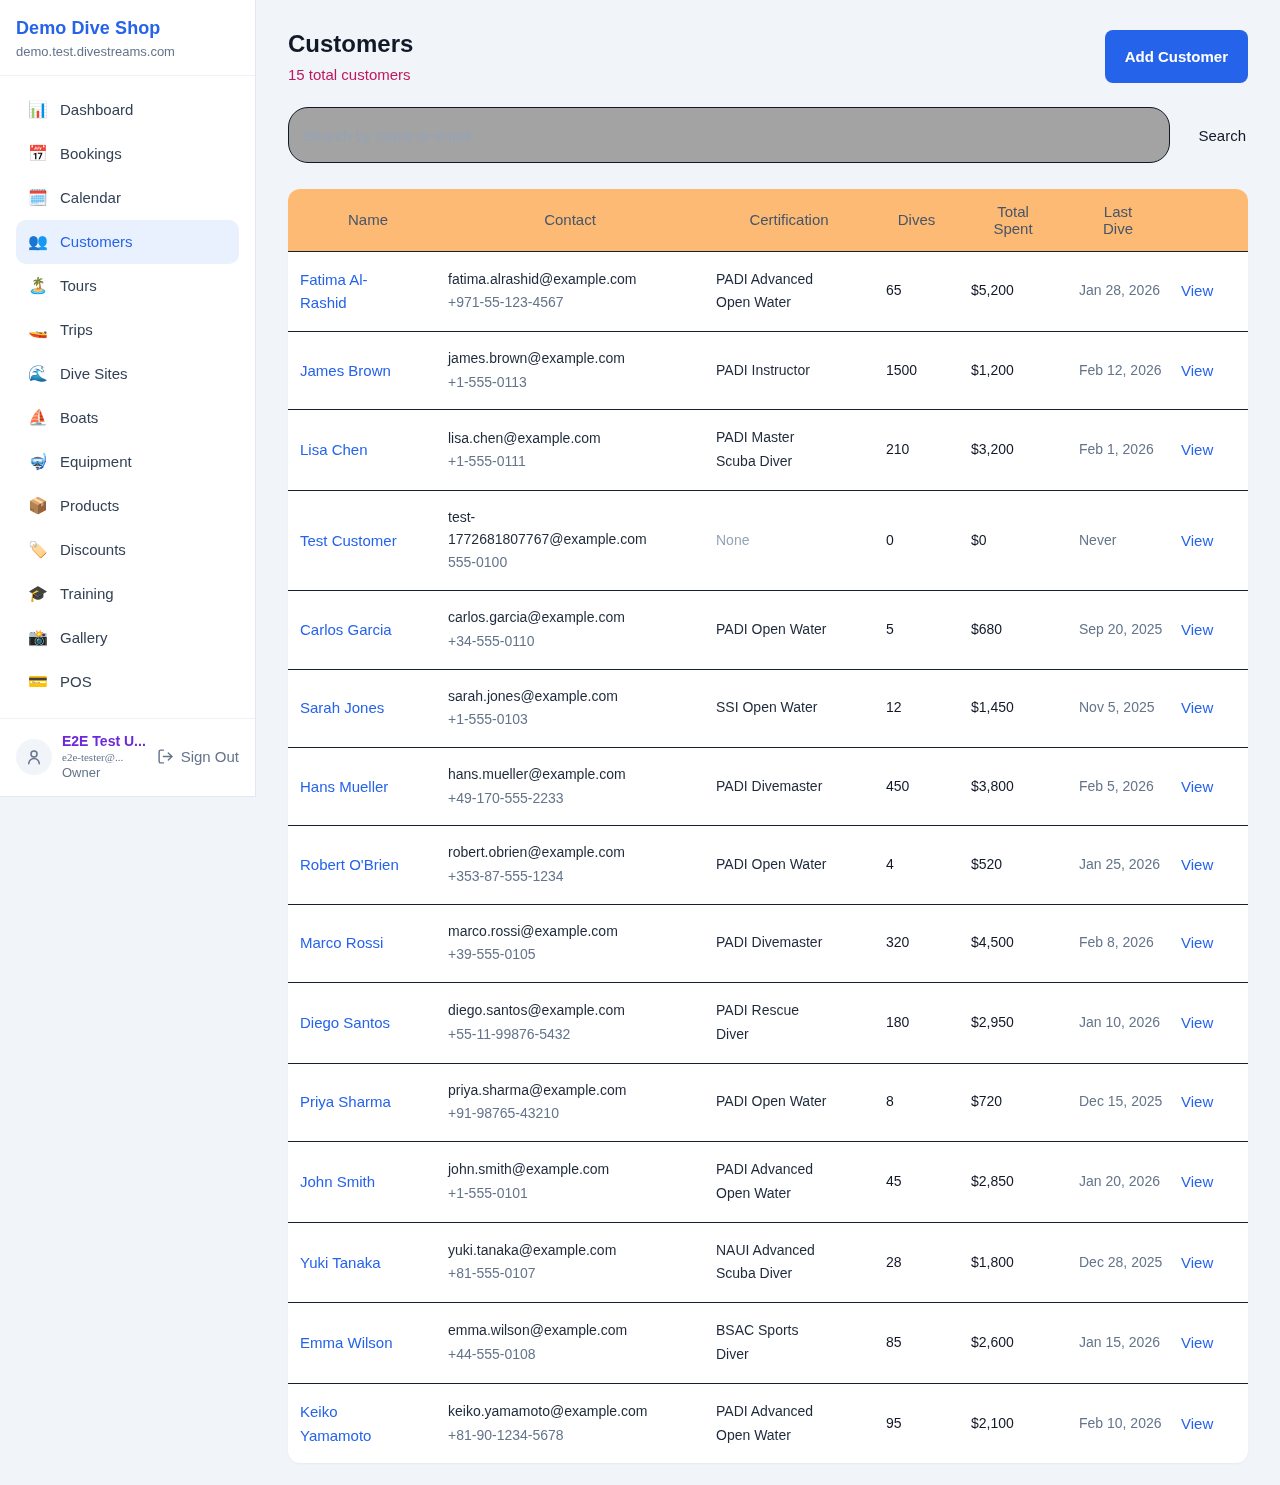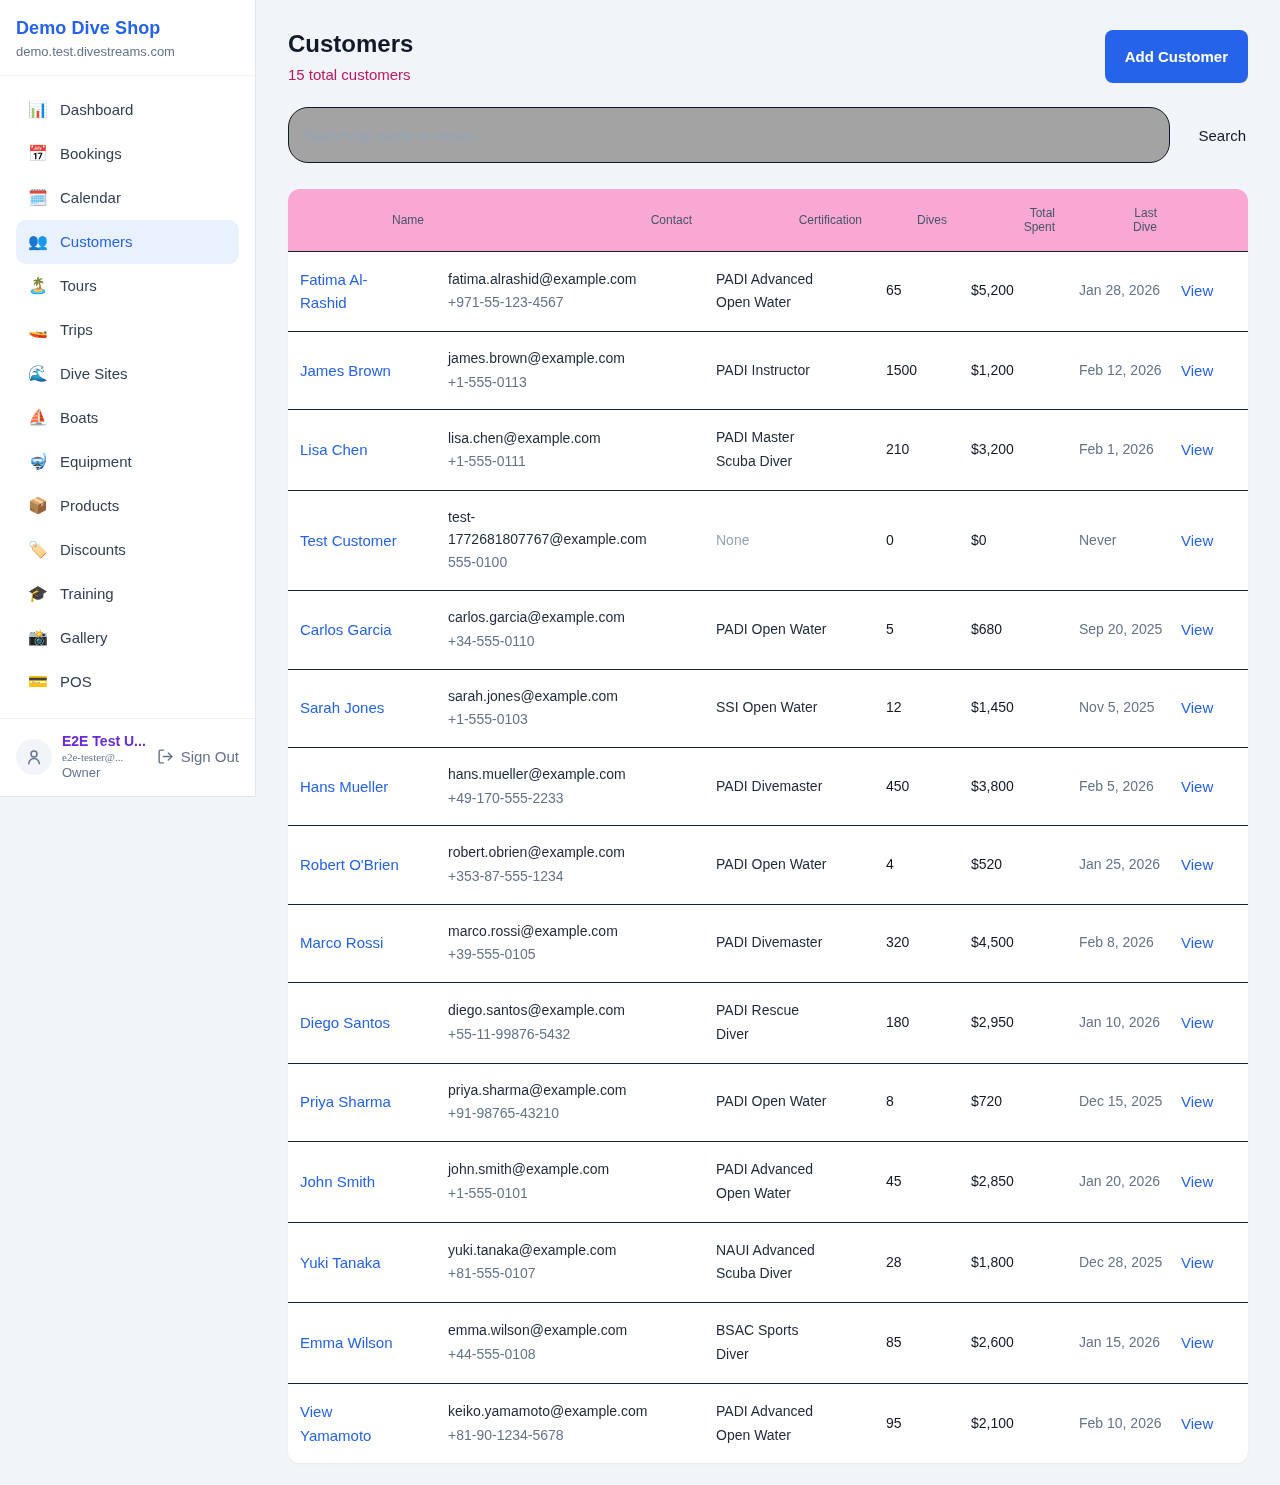--- a/index.html
+++ b/index.html
@@ -73,22 +73,22 @@
   
   .table-card {
     margin-top:26px; background:#ffffff; border-radius:12px;
     overflow:hidden; box-shadow:0 1px 2px rgba(15,23,42,.05);
   }
   table { width:100%; border-collapse:collapse; table-layout:fixed; }
   col.c-name { width:148px; } col.c-contact { width:268px; } col.c-cert { width:170px; }
   col.c-dives { width:85px; }  col.c-spent { width:108px; }  col.c-last { width:102px; }
   col.c-action { width:79px; }
   thead th {
-    background:#f9a8d4; color:#475569; font-size:12px; font-weight:400;
-    text-align:right; vertical-align:middle;
+    background:#fdba74; color:#475569; font-size:15px; font-weight:400;
+    text-align:center; vertical-align:middle;
     padding:13px 12px; height:62px;
     border-bottom:1px solid #16202e;
     white-space:pre-line;
   }
   thead th:first-child { padding-left:24px; }
   tbody td {
     padding:16px 12px; vertical-align:middle;
     border-bottom:1px solid #16202e;
     font-size:14px; color:#1e293b; line-height:1.55;
   }
@@ -428,21 +428,21 @@
       <div class="phone">+44-555-0108</div>
     </td>
     <td class="cell-cert">BSAC Sports Diver</td>
     <td class="cell-dives">85</td>
     <td class="cell-spent">$2,600</td>
     <td class="cell-last">Jan 15, 2026</td>
     <td class="cell-action"><a class="view-link">View</a></td>
   </tr>
 
   <tr>
-    <td class="cell-name"><a class="name-link">View Yamamoto</a></td>
+    <td class="cell-name"><a class="name-link">Keiko Yamamoto</a></td>
     <td class="cell-contact">
       <div class="email">keiko.yamamoto@example.com</div>
       <div class="phone">+81-90-1234-5678</div>
     </td>
     <td class="cell-cert">PADI Advanced Open Water</td>
     <td class="cell-dives">95</td>
     <td class="cell-spent">$2,100</td>
     <td class="cell-last">Feb 10, 2026</td>
     <td class="cell-action"><a class="view-link">View</a></td>
   </tr>

